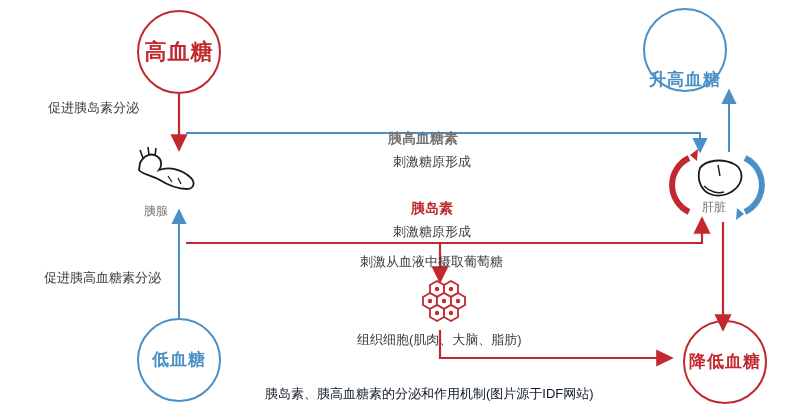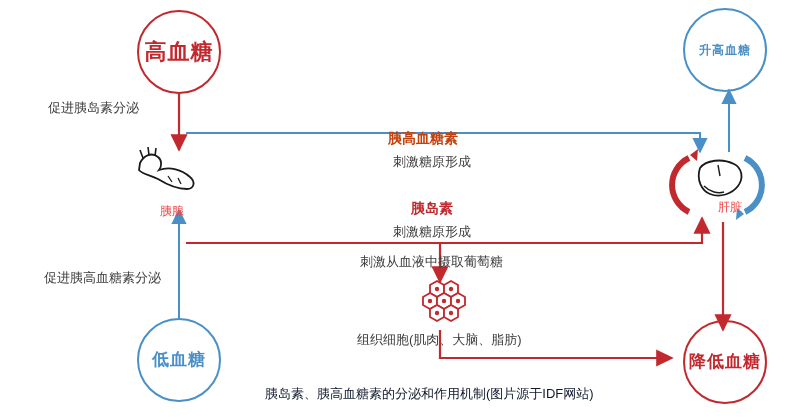--- a/index.html
+++ b/index.html
@@ -36,26 +36,25 @@
   .blue-circle {
     border: 2px solid #4a90c7;
     color: #4a90c7;
   }
   .label {
     position: absolute;
     color: #3b3b3b;
     white-space: nowrap;
   }
   .label-red { color: #c1292e; }
-  .label-blue { color: #c2410c; }
+  .label-blue { color: #737373; }
   .organ-label {
     position: absolute;
-    color: #ef4444;
+    color: #737373;
     white-space: nowrap;
-    margin-left: 16px;
   }
   svg.arrows {
     position: absolute;
     left: 0;
     top: 0;
     width: 799px;
     height: 418px;
     pointer-events: none;
   }
   .caption {
@@ -135,21 +134,21 @@
   </svg>
 
   <div class="node-circle red-circle" style="left:137px; top:10px; width:84px; height:84px; font-size:22px;">
     <span>高血糖</span>
   </div>
 
   <div class="node-circle blue-circle" style="left:137px; top:318px; width:84px; height:84px; font-size:17px;">
     <span>低血糖</span>
   </div>
 
-  <div class="node-circle blue-circle" style="left:683px; top:8px; width:84px; height:84px; font-size:12px;">
+  <div class="node-circle blue-circle" style="left:643px; top:8px; width:84px; height:84px; font-size:17px;align-items:flex-end;">
     <span>升高血糖</span>
   </div>
 
   <div class="node-circle red-circle" style="left:683px; top:320px; width:84px; height:84px; font-size:17px;">
     <span>降低血糖</span>
   </div>
 
   <div class="organ-label" style="left:144px; top:203px; font-size:12px;">
     <span>胰腺</span>
   </div>

